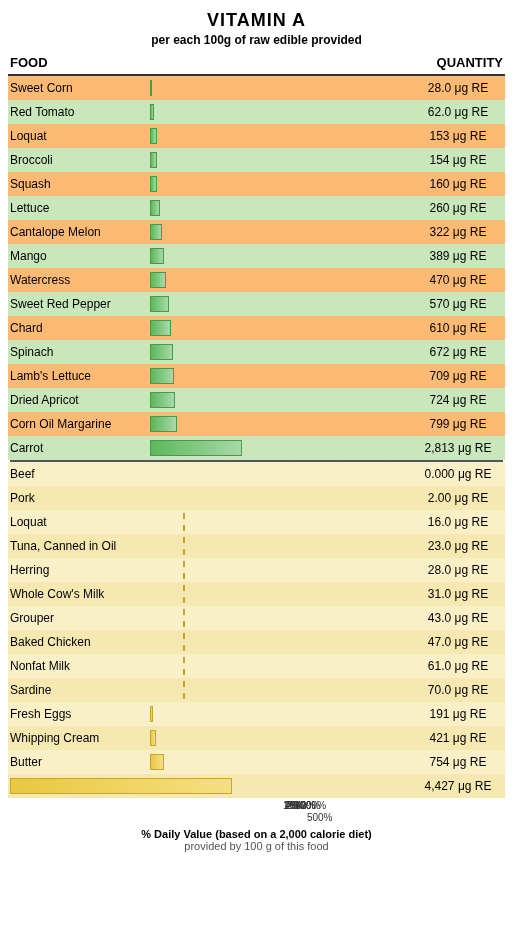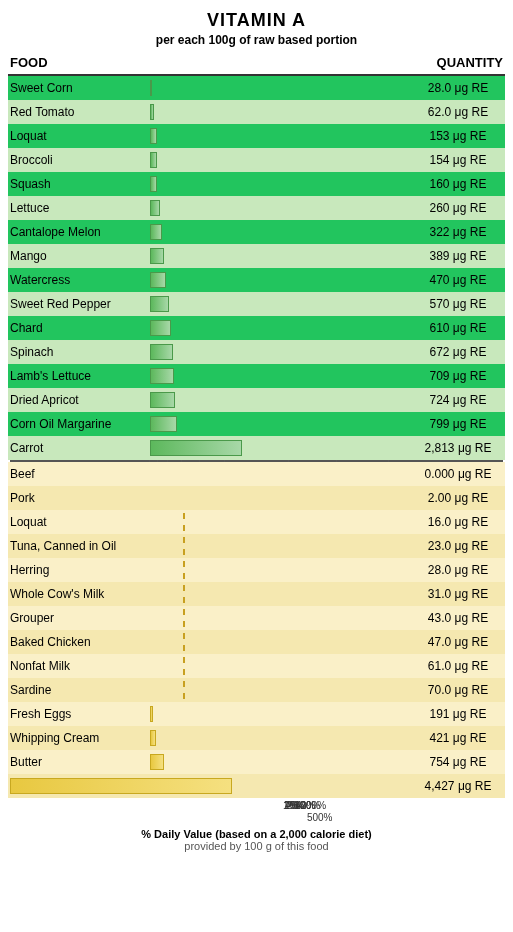--- a/index.html
+++ b/index.html
@@ -40,21 +40,21 @@
       margin-bottom: 0;
     }
     .row {
       display: flex;
       align-items: center;
       height: 24px;
       padding: 0 2px;
       position: relative;
     }
     .row-bg-green {
-      background: #22c55e;
+      background: #fdba74;
     }
     .row-bg-yellow {
       background: #faf0c8;
     }
     .row:nth-child(even).row-bg-green {
       background: #c8e8bc;
     }
     .row:nth-child(even).row-bg-yellow {
       background: #f5e8b0;
     }
@@ -154,21 +154,21 @@
       width: 1px;
       background: rgba(100,100,100,0.3);
     }
   </style>
 </head>
 <body>
 
 <div class="page">
   <div class="title">VITAMIN A</div>
   <div class="subtitle">
-    <span>per each </span><span style="font-weight:bold;color:#000;">100g</span><span> of raw based portion</span>
+    <span>per each </span><span style="font-weight:bold;color:#000;">100g</span><span> of raw edible provided</span>
   </div>
   <div class="headers">
     <span>FOOD</span>
     <span>QUANTITY</span>
   </div>
 
   <div class="chart-wrapper" id="chart-wrapper">
     <div class="vlines" id="vlines">
         <div class="vline" style="left: 0.5%;"></div>
         <div class="vline" style="left: 3.5%;"></div>

